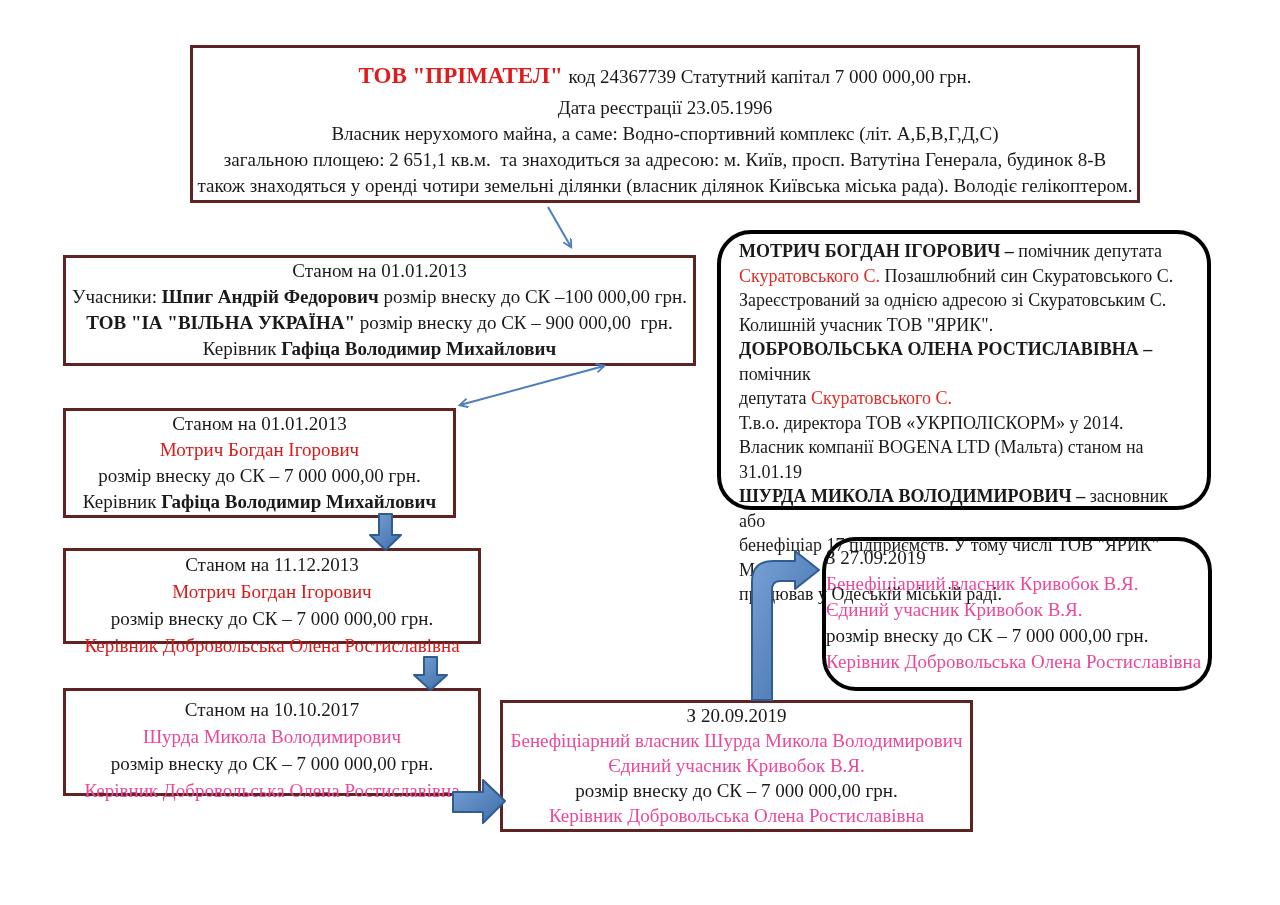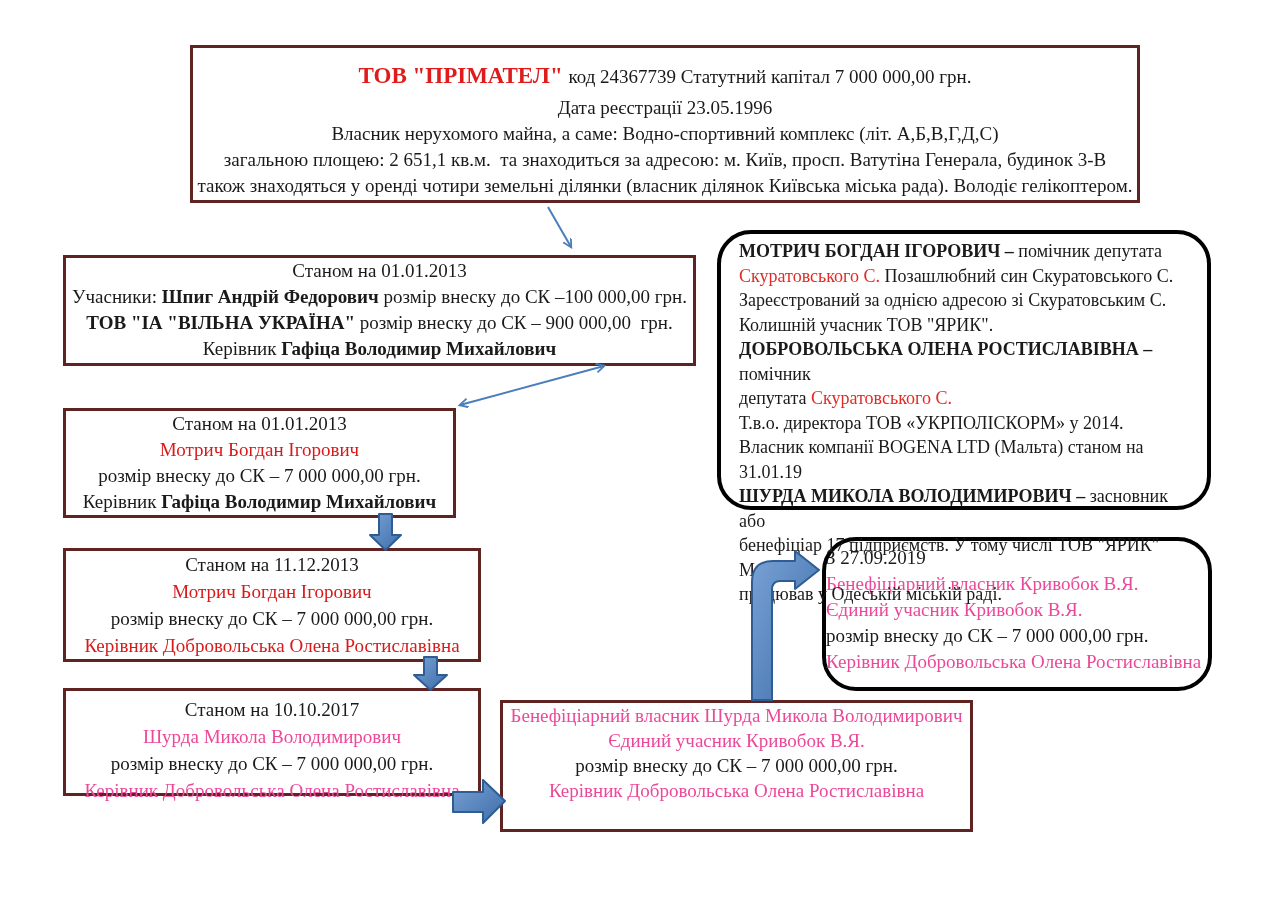--- a/index.html
+++ b/index.html
@@ -23,42 +23,42 @@
   .seg-rb { color:#d91a1a; font-weight:normal; }
   .seg-tr { color:#e01b1b; font-weight:bold; font-size:23px; }
   
   .b-company { left:190px; top:45px;  width:950px; height:158px; font-size:19px; }
   .b-company .line { line-height:26px; }
   .b-company .line:first-child { line-height:36px; padding-top:10px; }
   .b-2013a   { left:63px;  top:255px; width:633px; height:111px; font-size:19px; }
   .b-2013a .line { line-height:26px; }
   .b-2013b   { left:63px;  top:408px; width:393px; height:110px; font-size:19px; }
   .b-2013b .line { line-height:26px; }
-  .b-2013c   { left:63px;  top:548px; width:418px; height:114px; font-size:19px; }
+  .b-2013c   { left:63px;  top:548px; width:418px; height:96px; font-size:19px; }
   .b-2013c .line { line-height:27px; }
   .b-2017    { left:63px;  top:688px; width:418px; height:108px; font-size:19px; padding-top:5px; }
   .b-2017 .line { line-height:27px; }
   .b-201920  { left:500px; top:700px; width:473px; height:132px; font-size:19px; }
   .b-201920 .line { line-height:25px; }
   .b-201927  { left:822px; top:537px; width:390px; height:154px; font-size:19px; padding-top:4px; }
   .b-201927 .line { line-height:26px; }
   .b-callout { left:717px; top:230px; width:494px; height:280px; font-size:18px; padding:5px 16px 0 18px; }
   .b-callout .line { line-height:24.5px; }
   .overlay { position:absolute; left:0; top:0; width:1280px; height:905px; pointer-events:none; }
 </style>
 </head>
 <body>
 
 <div class="canvas">
 
   <div class="box b-company">
       <div class="line"><span class="seg-tr">ТОВ "ПРІМАТЕЛ" </span><span class="seg-n">код 24367739 Статутний капітал 7 000 000,00 грн.</span></div>
       <div class="line"><span class="seg-n">Дата реєстрації 23.05.1996</span></div>
       <div class="line"><span class="seg-n">Власник нерухомого майна, а саме: Водно-спортивний комплекс (літ. А,Б,В,Г,Д,С)</span></div>
-      <div class="line"><span class="seg-n">загальною площею: 2 651,1 кв.м.  та знаходиться за адресою: м. Київ, просп. Ватутіна Генерала, будинок 3-В</span></div>
+      <div class="line"><span class="seg-n">загальною площею: 2 651,1 кв.м.  та знаходиться за адресою: м. Київ, просп. Ватутіна Генерала, будинок 8-В</span></div>
       <div class="line"><span class="seg-n">також знаходяться у оренді чотири земельні ділянки (власник ділянок Київська міська рада). Володіє гелікоптером.</span></div>
     </div>
 
   <div class="box b-2013a">
       <div class="line"><span class="seg-n">Станом на 01.01.2013</span></div>
       <div class="line"><span class="seg-n">Учасники: </span><span class="seg-b">Шпиг Андрій Федорович</span><span class="seg-n"> розмір внеску до СК –100 000,00 грн.</span></div>
       <div class="line"><span class="seg-b">ТОВ "ІА "ВІЛЬНА УКРАЇНА"</span><span class="seg-n"> розмір внеску до СК – 900 000,00  грн.</span></div>
       <div class="line"><span class="seg-n">Керівник </span><span class="seg-b">Гафіца Володимир Михайлович</span></div>
     </div>
 
@@ -77,20 +77,21 @@
     </div>
 
   <div class="box b-2017">
       <div class="line"><span class="seg-n">Станом на 10.10.2017</span></div>
       <div class="line"><span class="seg-r">Шурда Микола Володимирович</span></div>
       <div class="line"><span class="seg-n">розмір внеску до СК – 7 000 000,00 грн.</span></div>
       <div class="line"><span class="seg-r">Керівник Добровольська Олена Ростиславівна</span></div>
     </div>
 
   <div class="box b-201920">
+      <div class="line"><span class="seg-n">З 20.09.2019</span></div>
       <div class="line"><span class="seg-r">Бенефіціарний власник Шурда Микола Володимирович</span></div>
       <div class="line"><span class="seg-r">Єдиний учасник Кривобок В.Я.</span></div>
       <div class="line"><span class="seg-n">розмір внеску до СК – 7 000 000,00 грн.</span></div>
       <div class="line"><span class="seg-r">Керівник Добровольська Олена Ростиславівна</span></div>
     </div>
 
   <div class="box callout b-201927">
       <div class="line"><span class="seg-n">З 27.09.2019</span></div>
       <div class="line"><span class="seg-r">Бенефіціарний власник Кривобок В.Я.</span></div>
       <div class="line"><span class="seg-r">Єдиний учасник Кривобок В.Я.</span></div>

